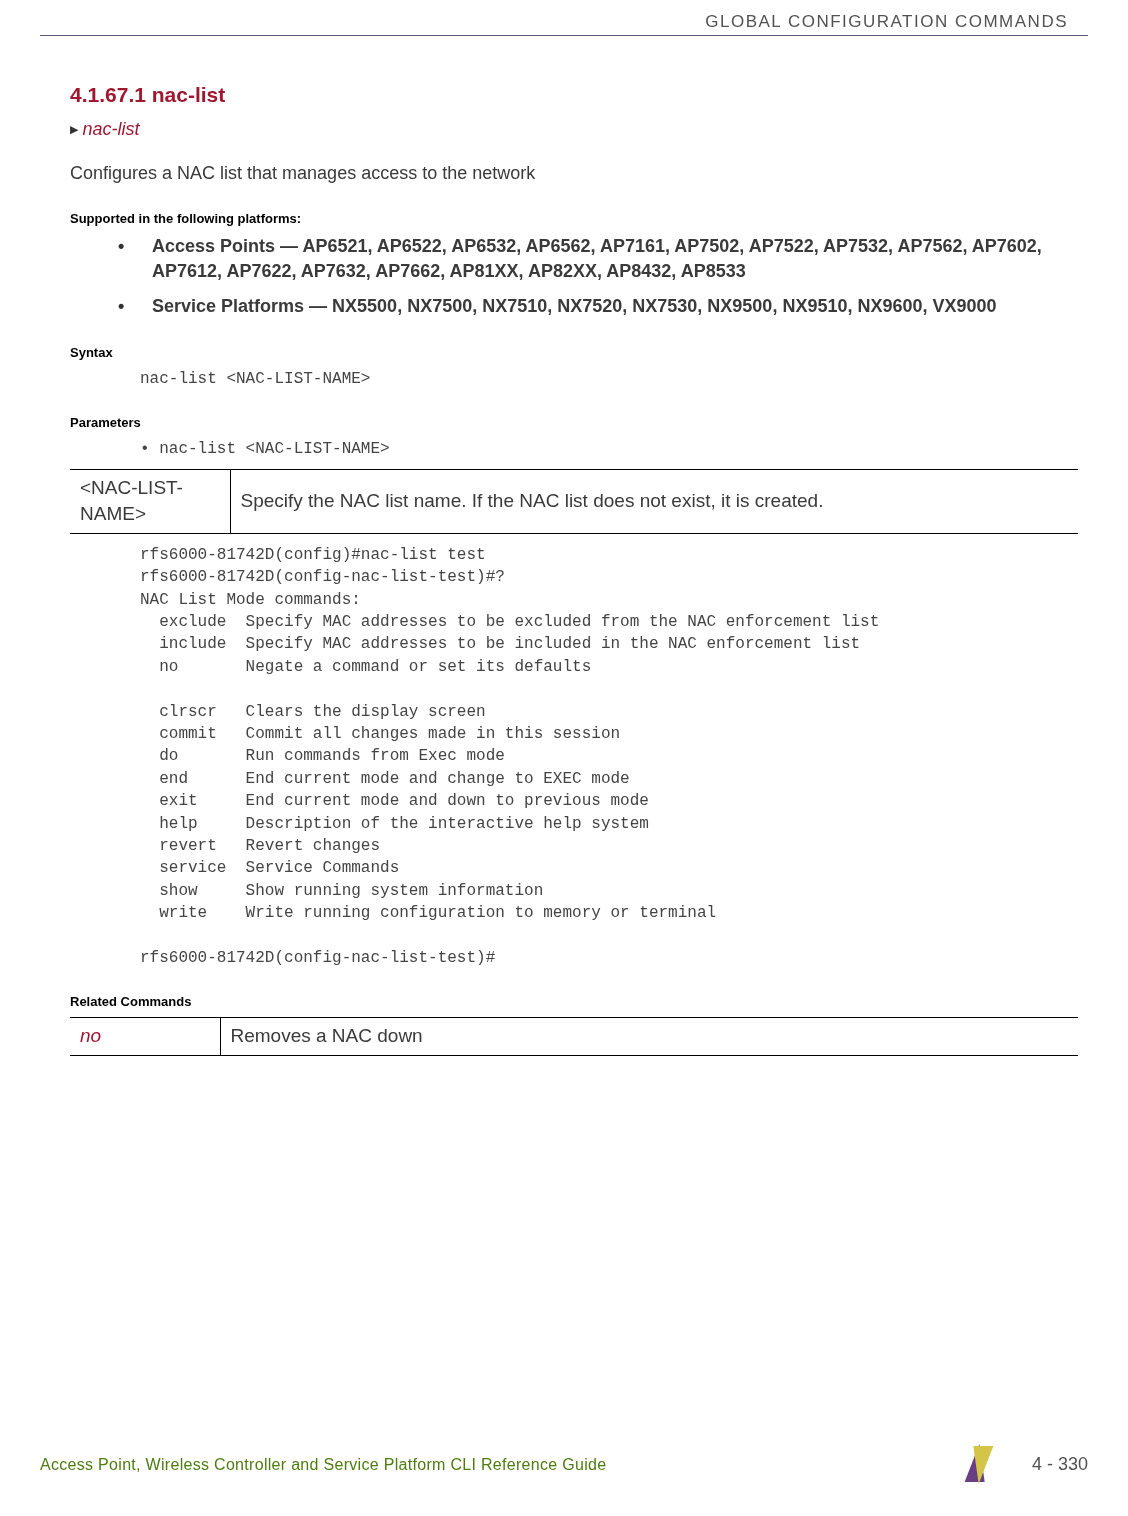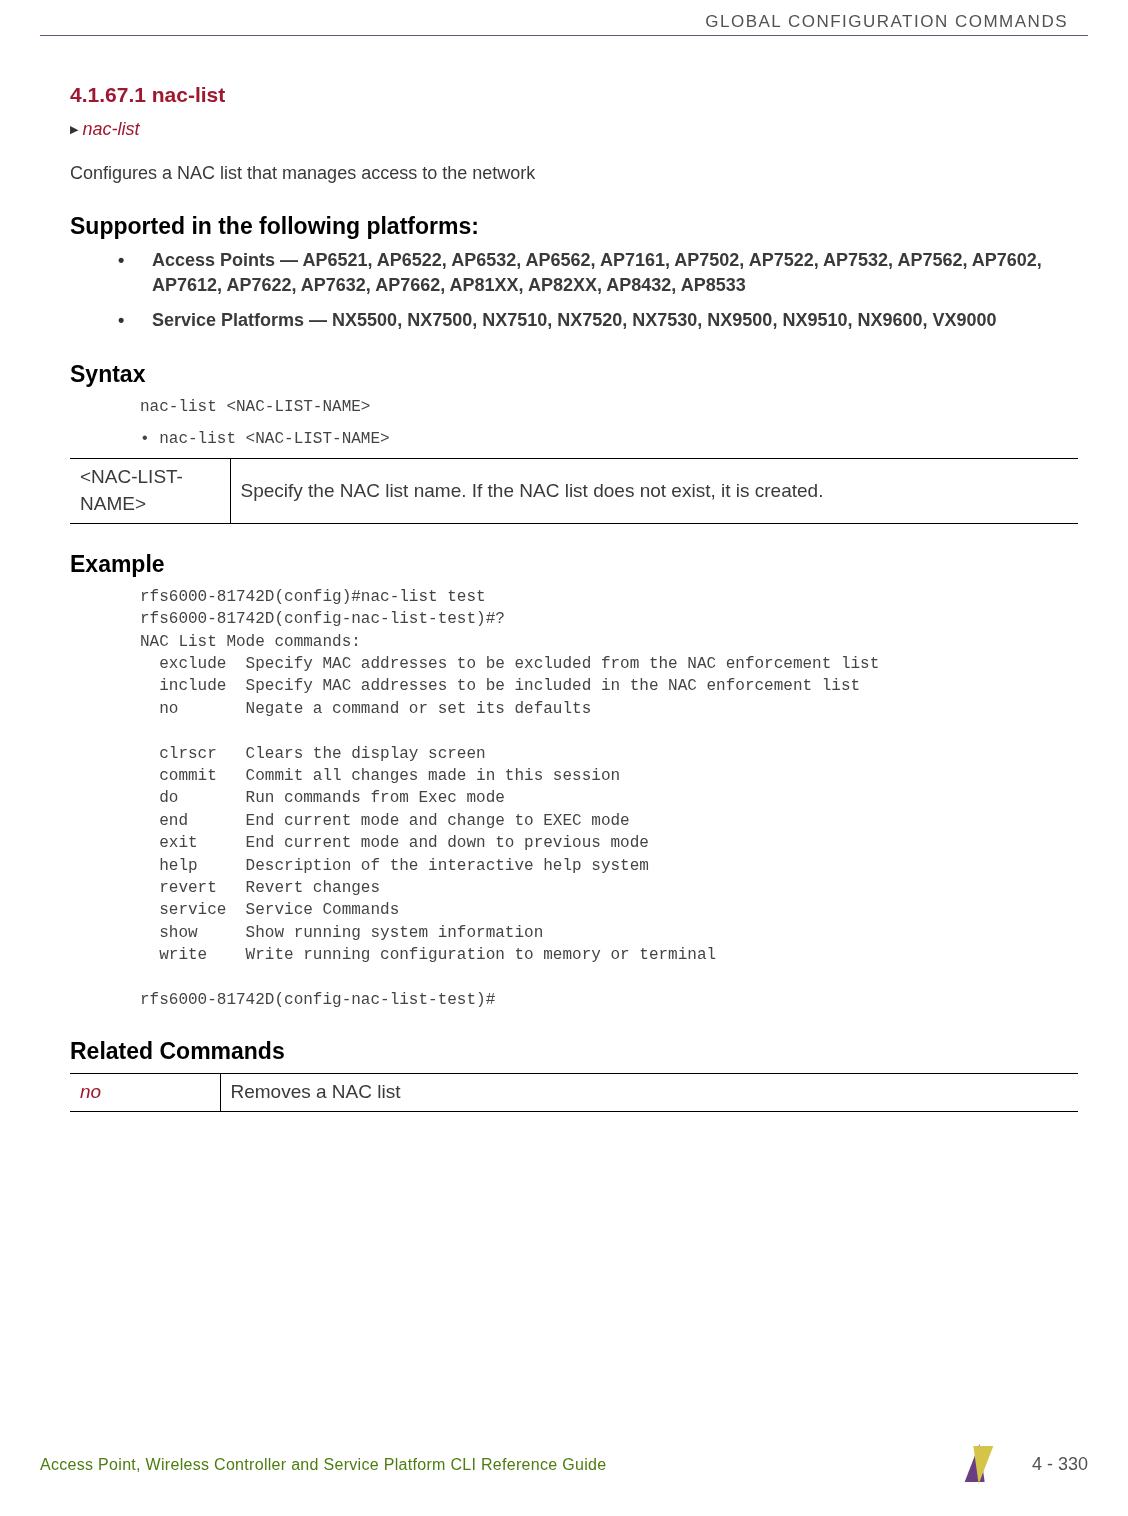--- a/index.html
+++ b/index.html
@@ -57,21 +57,21 @@
     font-size: 18px;
   }
   .intro {
     margin-bottom: 20px;
     font-size: 18px;
     color: #3a3a3a;
     font-weight: 300;
   }
   .bold-head {
     font-weight: bold;
-    font-size: 23px;
+    font-size: 13px;
     margin-bottom: 6px;
     color: #000;
     margin-top: 24px;
   }
   ul.platforms {
     list-style: none;
     margin-left: 48px;
     margin-bottom: 14px;
   }
   ul.platforms li {
@@ -196,32 +196,32 @@
 
   <div class="bold-head">Supported in the following platforms:</div>
   <ul class="platforms">
     <li>Access Points — AP6521, AP6522, AP6532, AP6562, AP7161, AP7502, AP7522, AP7532, AP7562, AP7602, AP7612, AP7622, AP7632, AP7662, AP81XX, AP82XX, AP8432, AP8533</li>
     <li>Service Platforms — NX5500, NX7500, NX7510, NX7520, NX7530, NX9500, NX9510, NX9600, VX9000</li>
   </ul>
 
   <div class="bold-head">Syntax</div>
   <div class="syntax-block mono">nac-list &lt;NAC-LIST-NAME&gt;</div>
 
+  <div class="bold-head">Parameters</div>
   <div class="param-line mono">• nac-list &lt;NAC-LIST-NAME&gt;</div>
 
   <table class="param-table">
     <tbody>
         <tr>
       <td>&lt;NAC-LIST-NAME&gt;</td>
       <td>Specify the NAC list name. If the NAC list does not exist, it is created.</td>
     </tr>
   </tbody>
     </table>
 
-  <div class="bold-head">Example</div>
   <div class="example-block mono">rfs6000-81742D(config)#nac-list test
 rfs6000-81742D(config-nac-list-test)#?
 NAC List Mode commands:
   exclude  Specify MAC addresses to be excluded from the NAC enforcement list
   include  Specify MAC addresses to be included in the NAC enforcement list
   no       Negate a command or set its defaults
 
   clrscr   Clears the display screen
   commit   Commit all changes made in this session
   do       Run commands from Exec mode
@@ -233,21 +233,21 @@
   show     Show running system information
   write    Write running configuration to memory or terminal
 
 rfs6000-81742D(config-nac-list-test)#</div>
 
   <div class="bold-head">Related Commands</div>
   <table class="related-table">
     <tbody>
         <tr>
       <td>no</td>
-      <td>Removes a NAC list</td>
+      <td>Removes a NAC down</td>
     </tr>
   </tbody>
     </table>
 
 </div>
 
 <div class="footer">
   <span class="footer-text">Access Point, Wireless Controller and Service Platform CLI Reference Guide</span>
   <div class="footer-right">
     <div class="footer-graphic">

